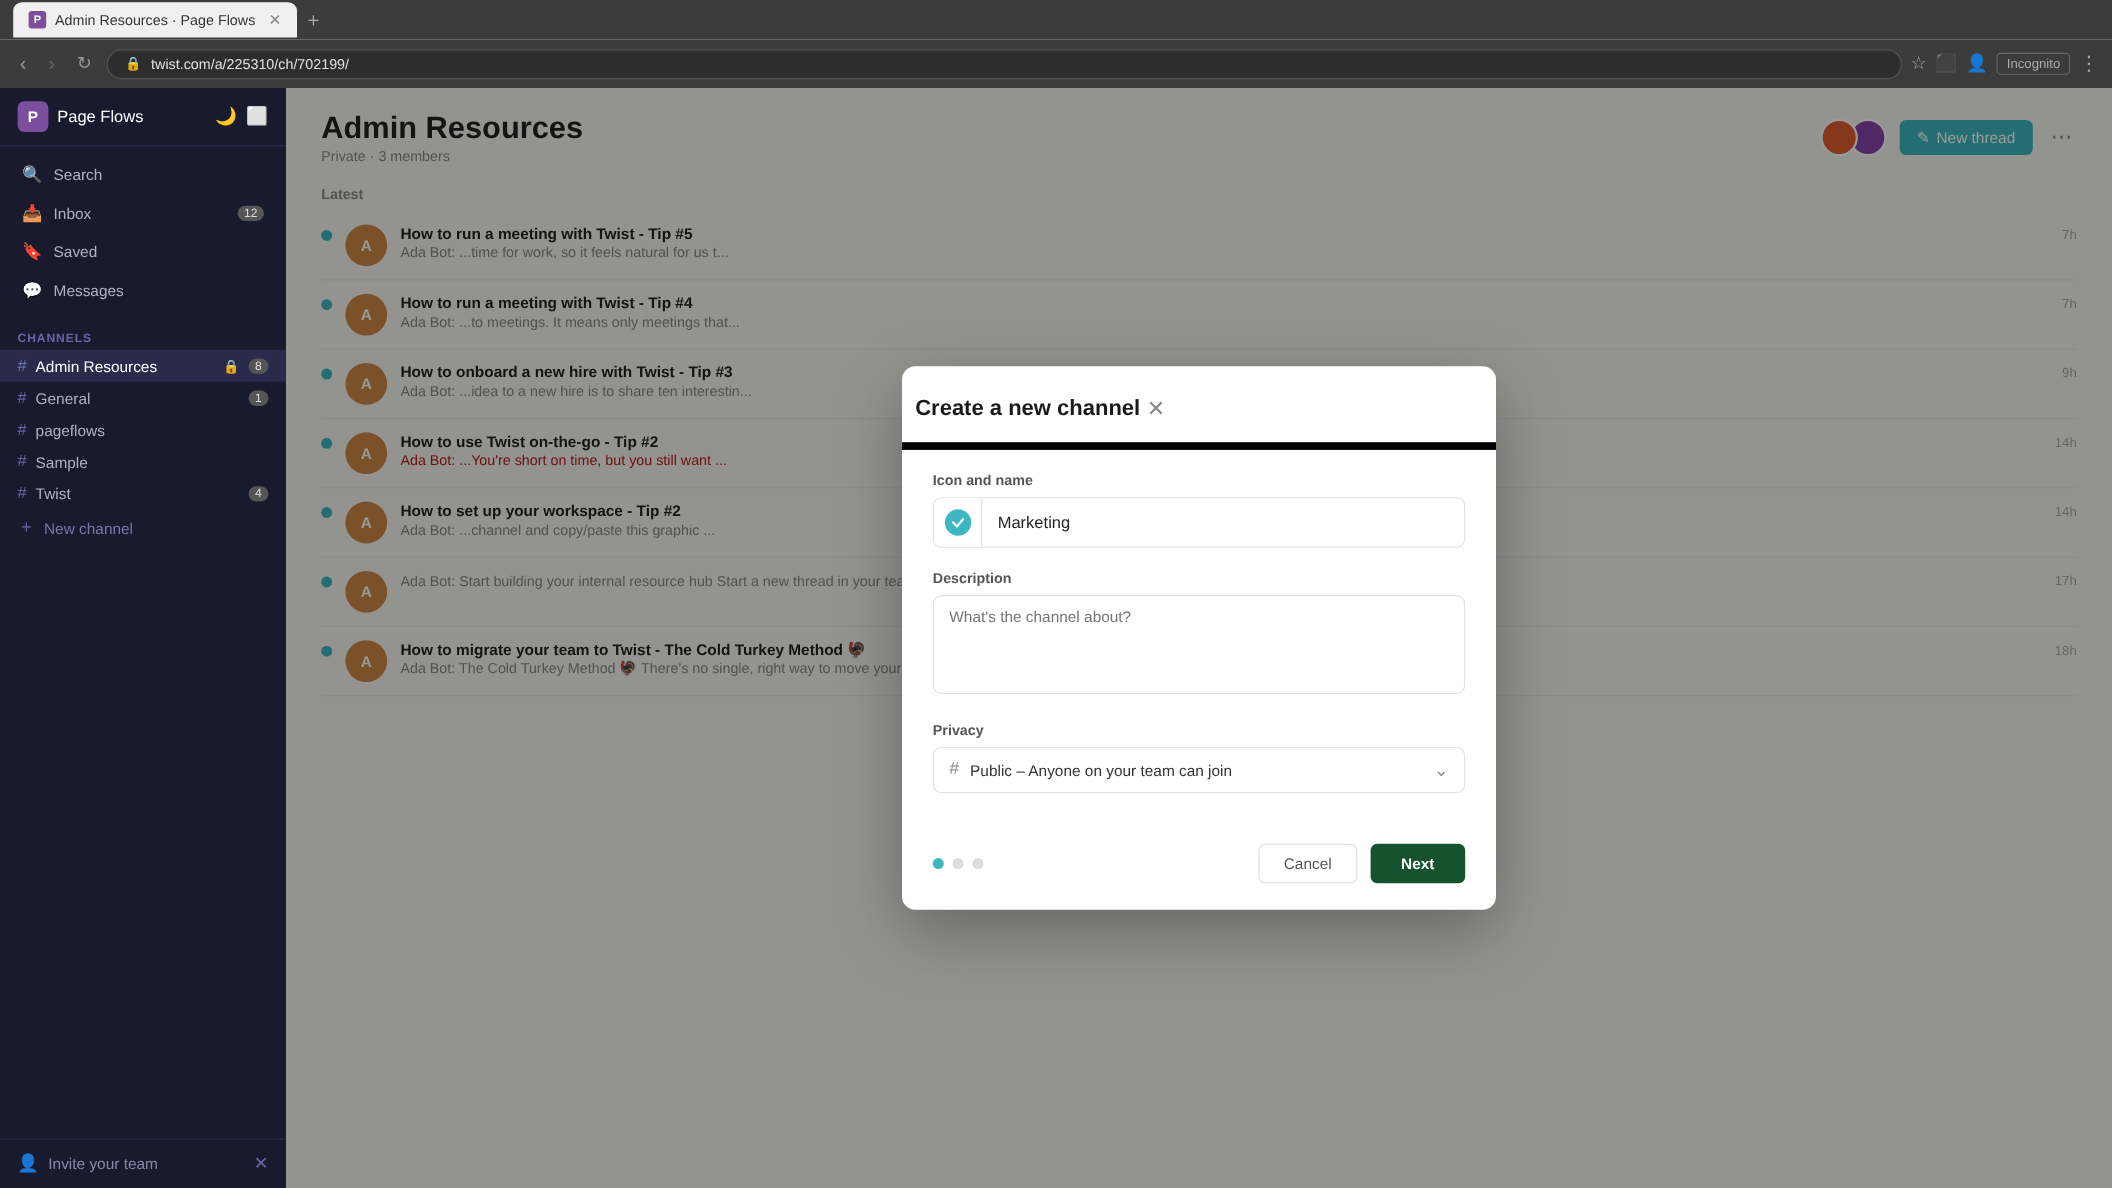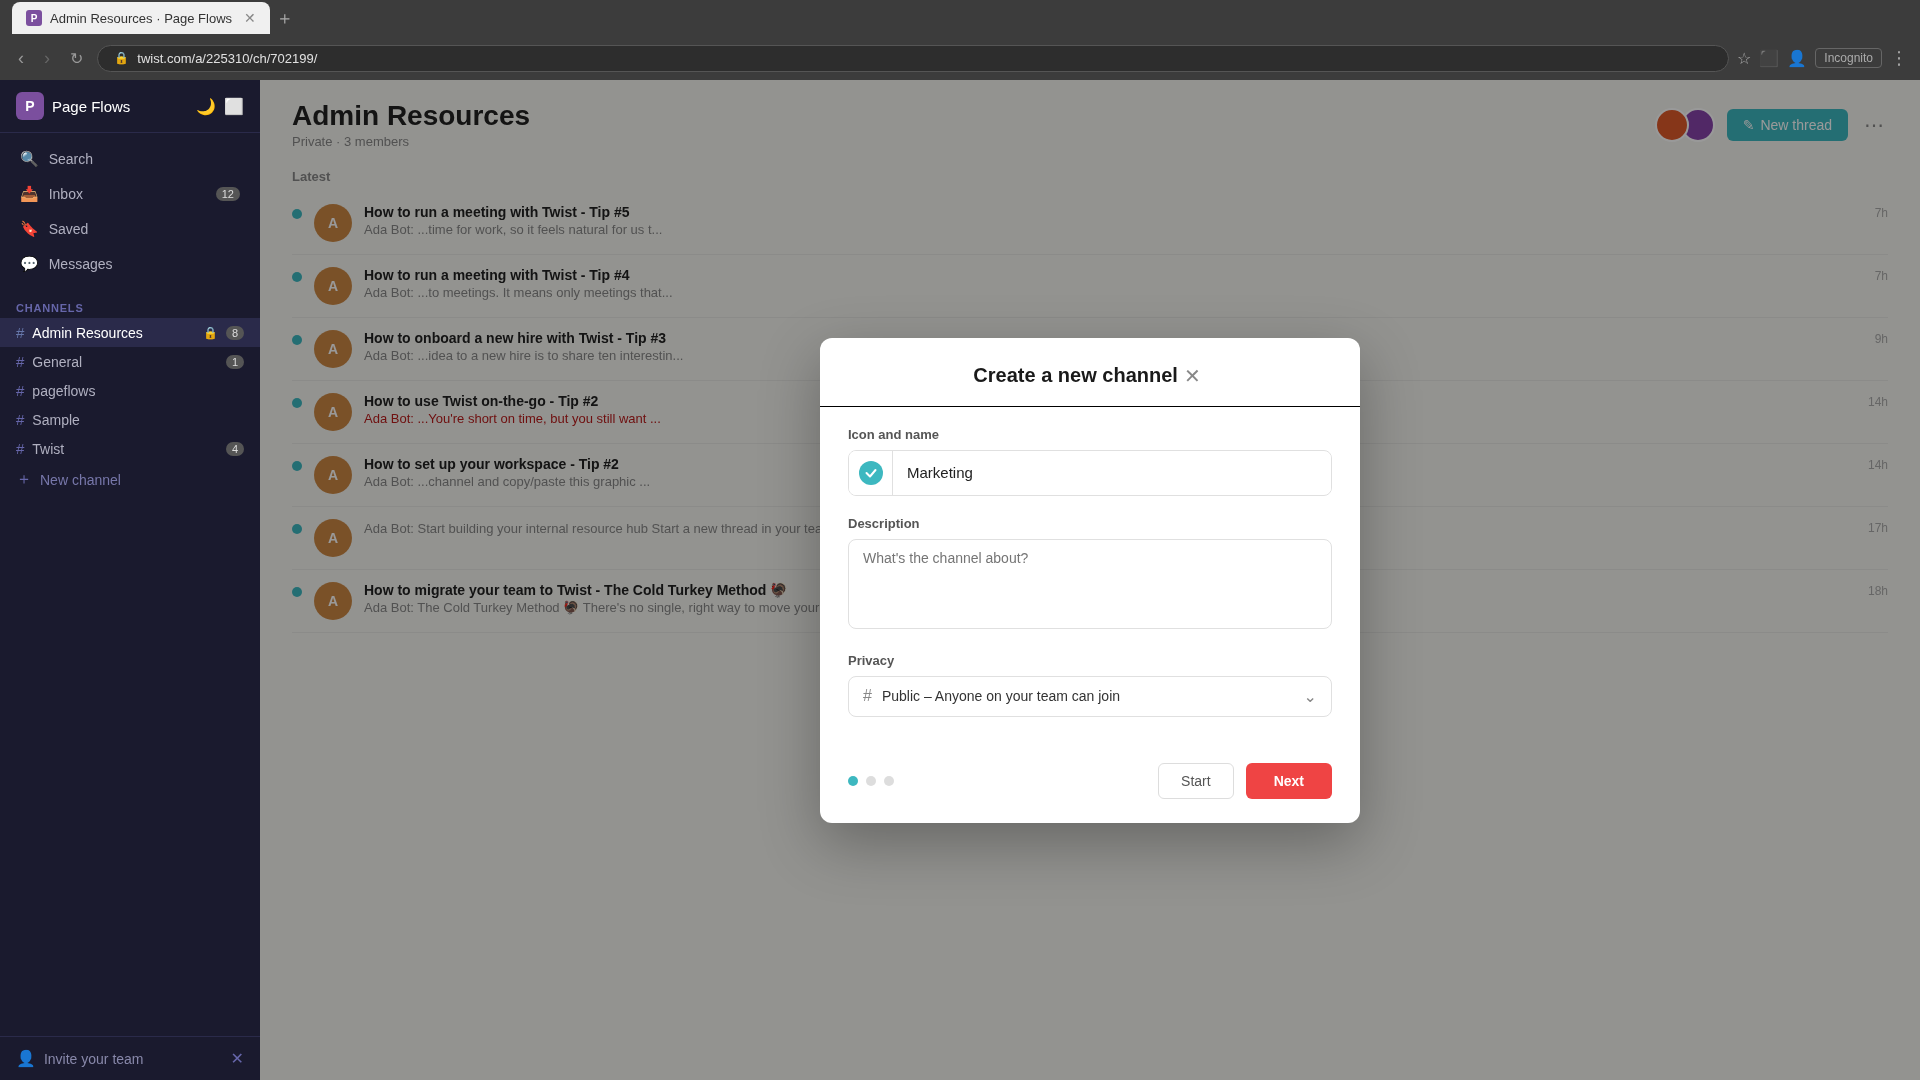--- a/index.html
+++ b/index.html
@@ -196,21 +196,21 @@
           <div style="font-size:13px;color:#888;margin-top:2px;overflow:hidden;text-overflow:ellipsis;white-space:nowrap;max-width:800px;">Ada Bot: The Cold Turkey Method 🦃 There's no single, right way to move your team's work communication over to Twist, whether...</div>
         </div>
         <div style="font-size:12px;color:#aaa;flex-shrink:0;margin-top:2px;">18h</div>
       </div>
     </div>
 
     <div style="position:absolute;top:0;left:0;right:0;bottom:0;background:rgba(0,0,0,0.4);display:flex;align-items:center;justify-content:center;z-index:100;">
 
       <div style="background:white;border-radius:12px;width:540px;box-shadow:0 20px 60px rgba(0,0,0,0.3);overflow:hidden;">
 
-        <div style="padding:24px 12px 16px;display:flex;align-items:center;justify-content:center;border-bottom:1px solid #000000;">
+        <div style="padding:24px 12px 16px;display:flex;align-items:center;justify-content:flex-start;border-bottom:7px solid #000000;">
           <span style="font-size:20px;font-weight:700;color:#1a1a1a;">Create a new channel</span>
           <button style="background:none;border:none;font-size:20px;color:#888;cursor:pointer;padding:2px 6px;border-radius:4px;">✕</button>
         </div>
 
         <div style="padding:20px 28px;">
 
           <div style="margin-bottom:20px;">
             <label style="font-size:13px;font-weight:600;color:#555;margin-bottom:8px;display:block;">Icon and name</label>
             <div style="display:flex;align-items:center;border:1.5px solid #e0e0e0;border-radius:8px;overflow:hidden;">
               <div style="width:44px;height:44px;background:white;display:flex;align-items:center;justify-content:center;border-right:1px solid #e0e0e0;cursor:pointer;flex-shrink:0;">
@@ -241,20 +241,20 @@
           </div>
         </div>
 
         <div style="padding:16px 28px 24px;display:flex;align-items:center;justify-content:space-between;">
           <div style="display:flex;gap:8px;align-items:center;">
             <div style="width:10px;height:10px;border-radius:50%;background:#3db8c0;"></div>
             <div style="width:10px;height:10px;border-radius:50%;background:#ddd;"></div>
             <div style="width:10px;height:10px;border-radius:50%;background:#ddd;"></div>
           </div>
           <div style="display:flex;gap:12px;">
-            <button style="background:none;border:1.5px solid #ddd;border-radius:6px;padding:9px 22px;font-size:14px;color:#555;cursor:pointer;">Start</button>
-            <button style="background:#ef4444;border:none;border-radius:6px;padding:9px 28px;font-size:14px;font-weight:600;color:white;cursor:pointer;">Next</button>
+            <button style="background:none;border:1.5px solid #ddd;border-radius:6px;padding:9px 22px;font-size:14px;color:#555;cursor:pointer;">Cancel</button>
+            <button style="background:#14532d;border:none;border-radius:6px;padding:9px 28px;font-size:14px;font-weight:600;color:white;cursor:pointer;">Next</button>
           </div>
         </div>
       </div>
     </div>
   </div>
 </div>
 
 </body></html>

